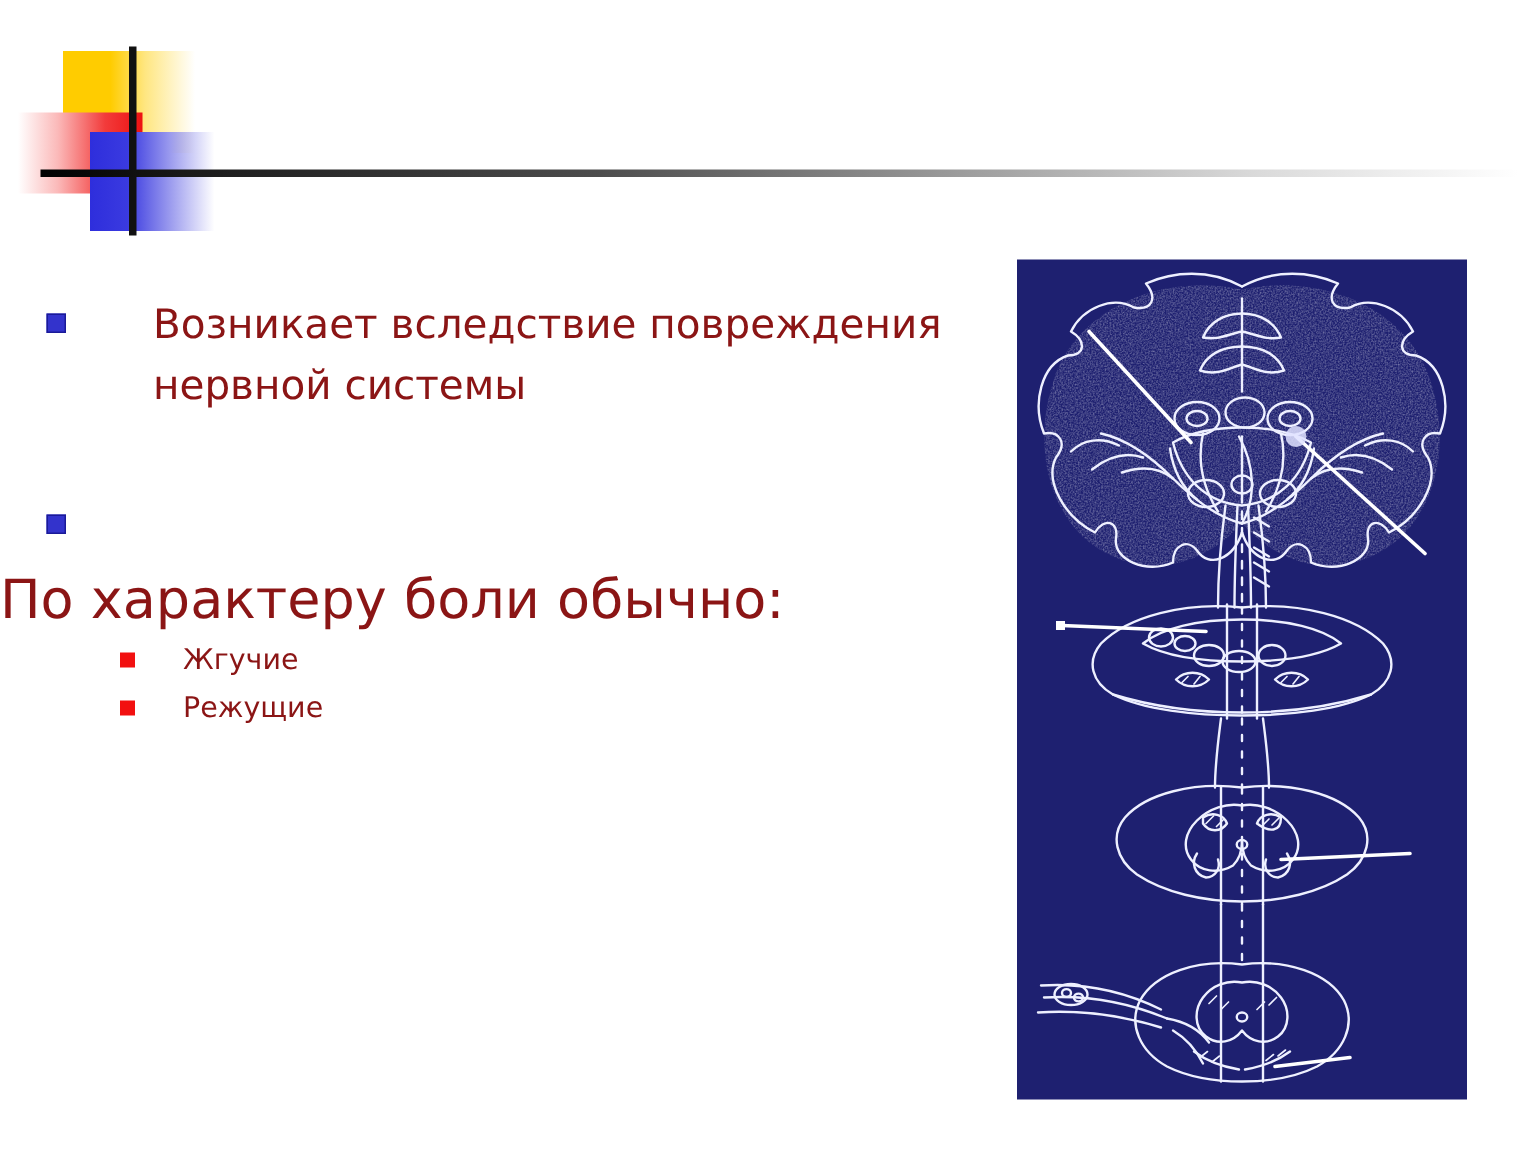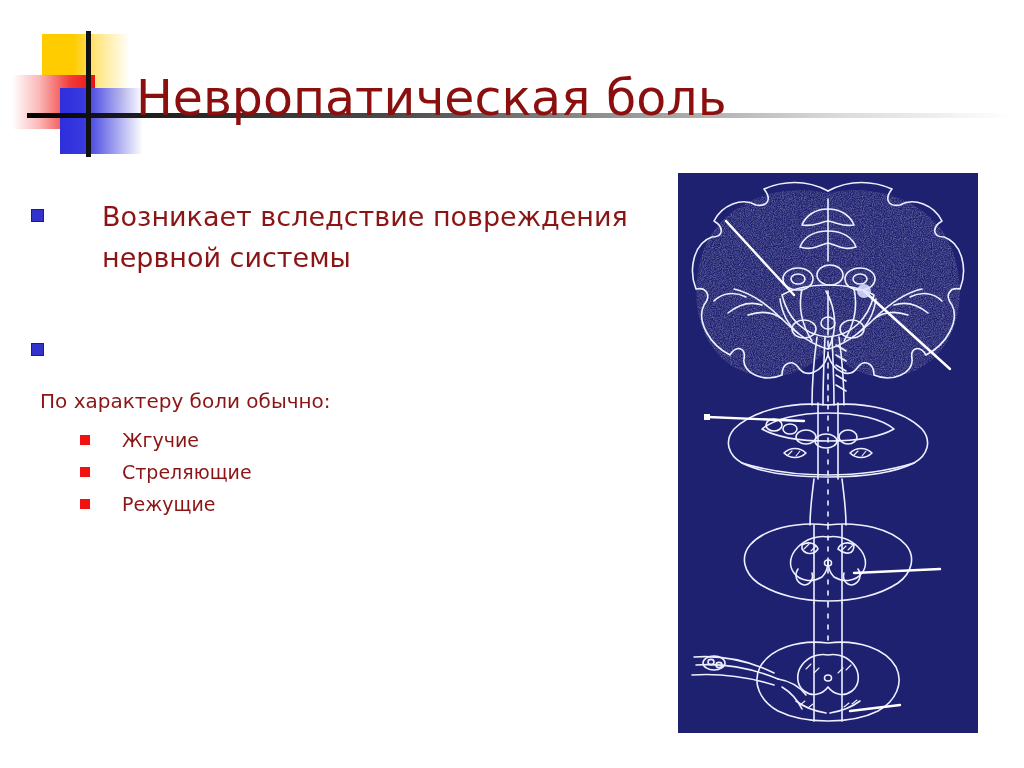--- a/index.html
+++ b/index.html
@@ -112,23 +112,22 @@
     background: #3333CC;
     border: 1px solid #1A1A99;
     box-sizing: border-box;
   }
   .bullet-l1 .btext {
     display: block;
   }
 
   .plain-line {
     color: #8B1515;
-    font-size: 20px;
+    font-size: 36px;
     line-height: 42px;
-    padding-left: 40px;
     margin-top: 4px;
   }
 
   .sub-list {
     margin-top: 2px;
   }
   .bullet-l2 {
     position: relative;
     color: #8B1515;
     font-size: 19px;
@@ -166,21 +165,20 @@
 <div class="slide">
 
   <div class="deco">
     <div class="deco-yellow"></div>
     <div class="deco-red"></div>
     <div class="deco-blue"></div>
     <div class="deco-vline"></div>
   </div>
   <div class="deco-hline"></div>
 
-  <h1 class="slide-title">Невропатическая боль</h1>
 
   <div class="body-col">
 
     <div class="bullet-l1">
       <span class="marker"></span>
       <span class="btext">Возникает вследствие повреждения нервной системы</span>
     </div>
 
     <div class="gap-1"></div>
 
@@ -189,24 +187,20 @@
     </div>
 
     <div class="gap-2"></div>
 
     <div class="plain-line">По характеру боли обычно:</div>
 
     <div class="sub-list">
       <div class="bullet-l2">
         <span class="marker"></span>
         <span>Жгучие</span>
-      </div>
-      <div class="bullet-l2">
-        <span class="marker"></span>
-        <span>Стреляющие</span>
       </div>
       <div class="bullet-l2">
         <span class="marker"></span>
         <span>Режущие</span>
       </div>
     </div>
 
   </div>
 
   <div class="figure-panel">

